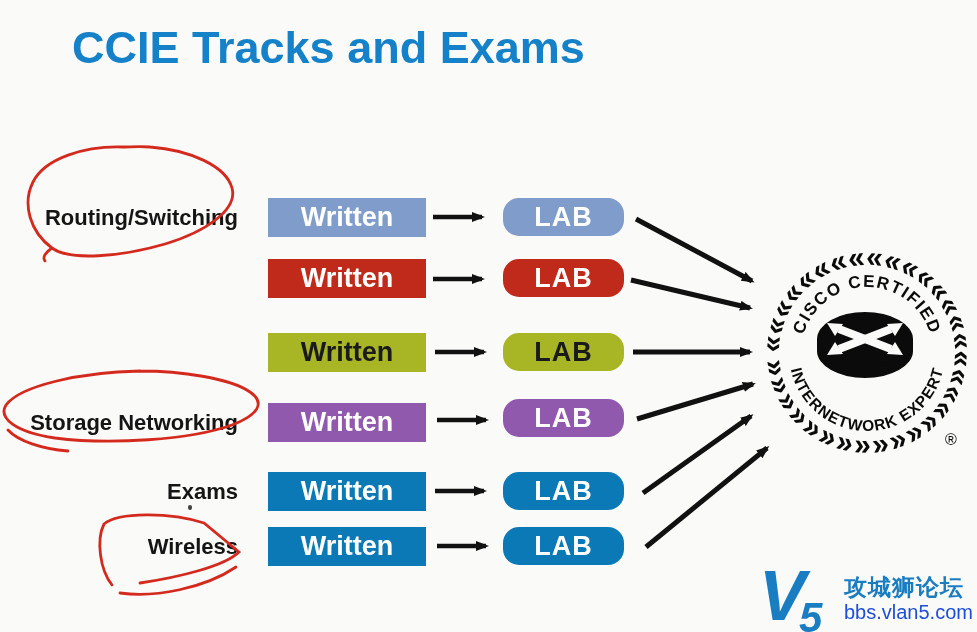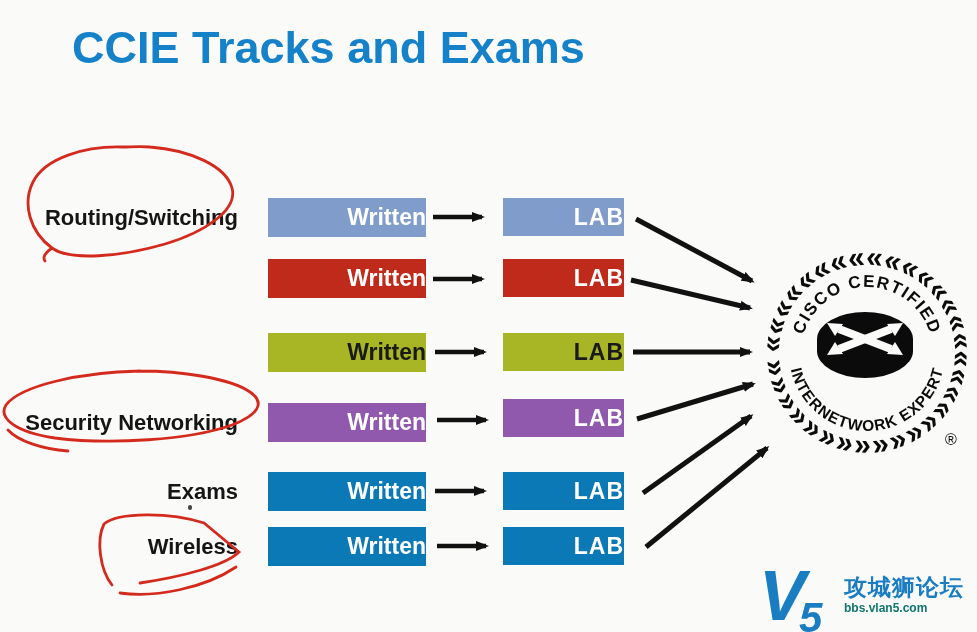--- a/index.html
+++ b/index.html
@@ -12,42 +12,42 @@
     position:absolute;left:72px;top:22px;
     font-size:45px;font-weight:bold;color:#1581c9;letter-spacing:0px;white-space:nowrap;
   }
   .row{position:absolute;left:0;width:977px;height:39px;}
   .row0{top:198px}.row1{top:259px}.row2{top:333px}.row3{top:403px}.row4{top:472px}.row5{top:527px}
   .tlabel{
     position:absolute;left:0;top:0;width:238px;height:39px;line-height:39px;
     text-align:right;font-size:22px;font-weight:bold;color:#151515;white-space:nowrap;
   }
   .box{
-    position:absolute;top:0;height:39px;line-height:39px;text-align:right;
-    font-size:23px;font-weight:bold;
+    position:absolute;top:0;height:39px;line-height:39px;text-align:center;
+    font-size:27px;font-weight:bold;
   }
   .written{left:268px;width:158px;}
-  .lab{left:503px;width:121px;height:38px;line-height:38px;letter-spacing:1px;}
+  .lab{left:503px;width:121px;height:38px;line-height:38px;letter-spacing:1px;border-radius:16px;}
   .row3 .lab{top:-4px}
   .t0 .box{background:#7f9cca;color:#ffffff}
   .t1 .box{background:#c02a1b;color:#ffffff}
   .t2 .box{background:#a8b625;color:#1a1a1a}
   .t3 .box{background:#9059ae;color:#ffffff}
   .t4 .box{background:#0b79b5;color:#ffffff}
   .t5 .box{background:#0b79b5;color:#ffffff}
   .overlay{position:absolute;left:0;top:0;width:977px;height:632px;pointer-events:none;}
   .seal{position:absolute;left:757px;top:243px;width:220px;height:225px;}
   .stray-dot{position:absolute;left:188px;top:505px;width:4px;height:5px;background:#444;border-radius:2px;}
   .wm-cn{
     position:absolute;left:844px;top:574px;width:130px;
     font-size:23px;font-weight:bold;color:#1a7dc2;letter-spacing:1px;white-space:nowrap;line-height:26px;
   }
   .wm-url{
     position:absolute;left:844px;top:601px;
-    font-size:12px;font-weight:bold;color:#0f766e;white-space:nowrap;
+    font-size:20px;font-weight:normal;color:#1d4ed8;white-space:nowrap;
   }
   .wm-logo{position:absolute;left:757px;top:556px;width:95px;height:80px;}
 </style>
 </head>
 <body>
 
 <div class="slide">
 
   <div class="title">CCIE Tracks and Exams</div>
 
@@ -58,21 +58,21 @@
   </div>
   <div class="row row1 t1">
     <div class="box written">Written</div>
     <div class="box lab">LAB</div>
   </div>
   <div class="row row2 t2">
     <div class="box written">Written</div>
     <div class="box lab">LAB</div>
   </div>
   <div class="row row3 t3">
-    <div class="tlabel">Security Networking</div>
+    <div class="tlabel">Storage Networking</div>
     <div class="box written">Written</div>
     <div class="box lab">LAB</div>
   </div>
   <div class="row row4 t4">
     <div class="tlabel">Exams</div>
     <div class="box written">Written</div>
     <div class="box lab">LAB</div>
   </div>
   <div class="row row5 t5">
     <div class="tlabel">Wireless</div>

